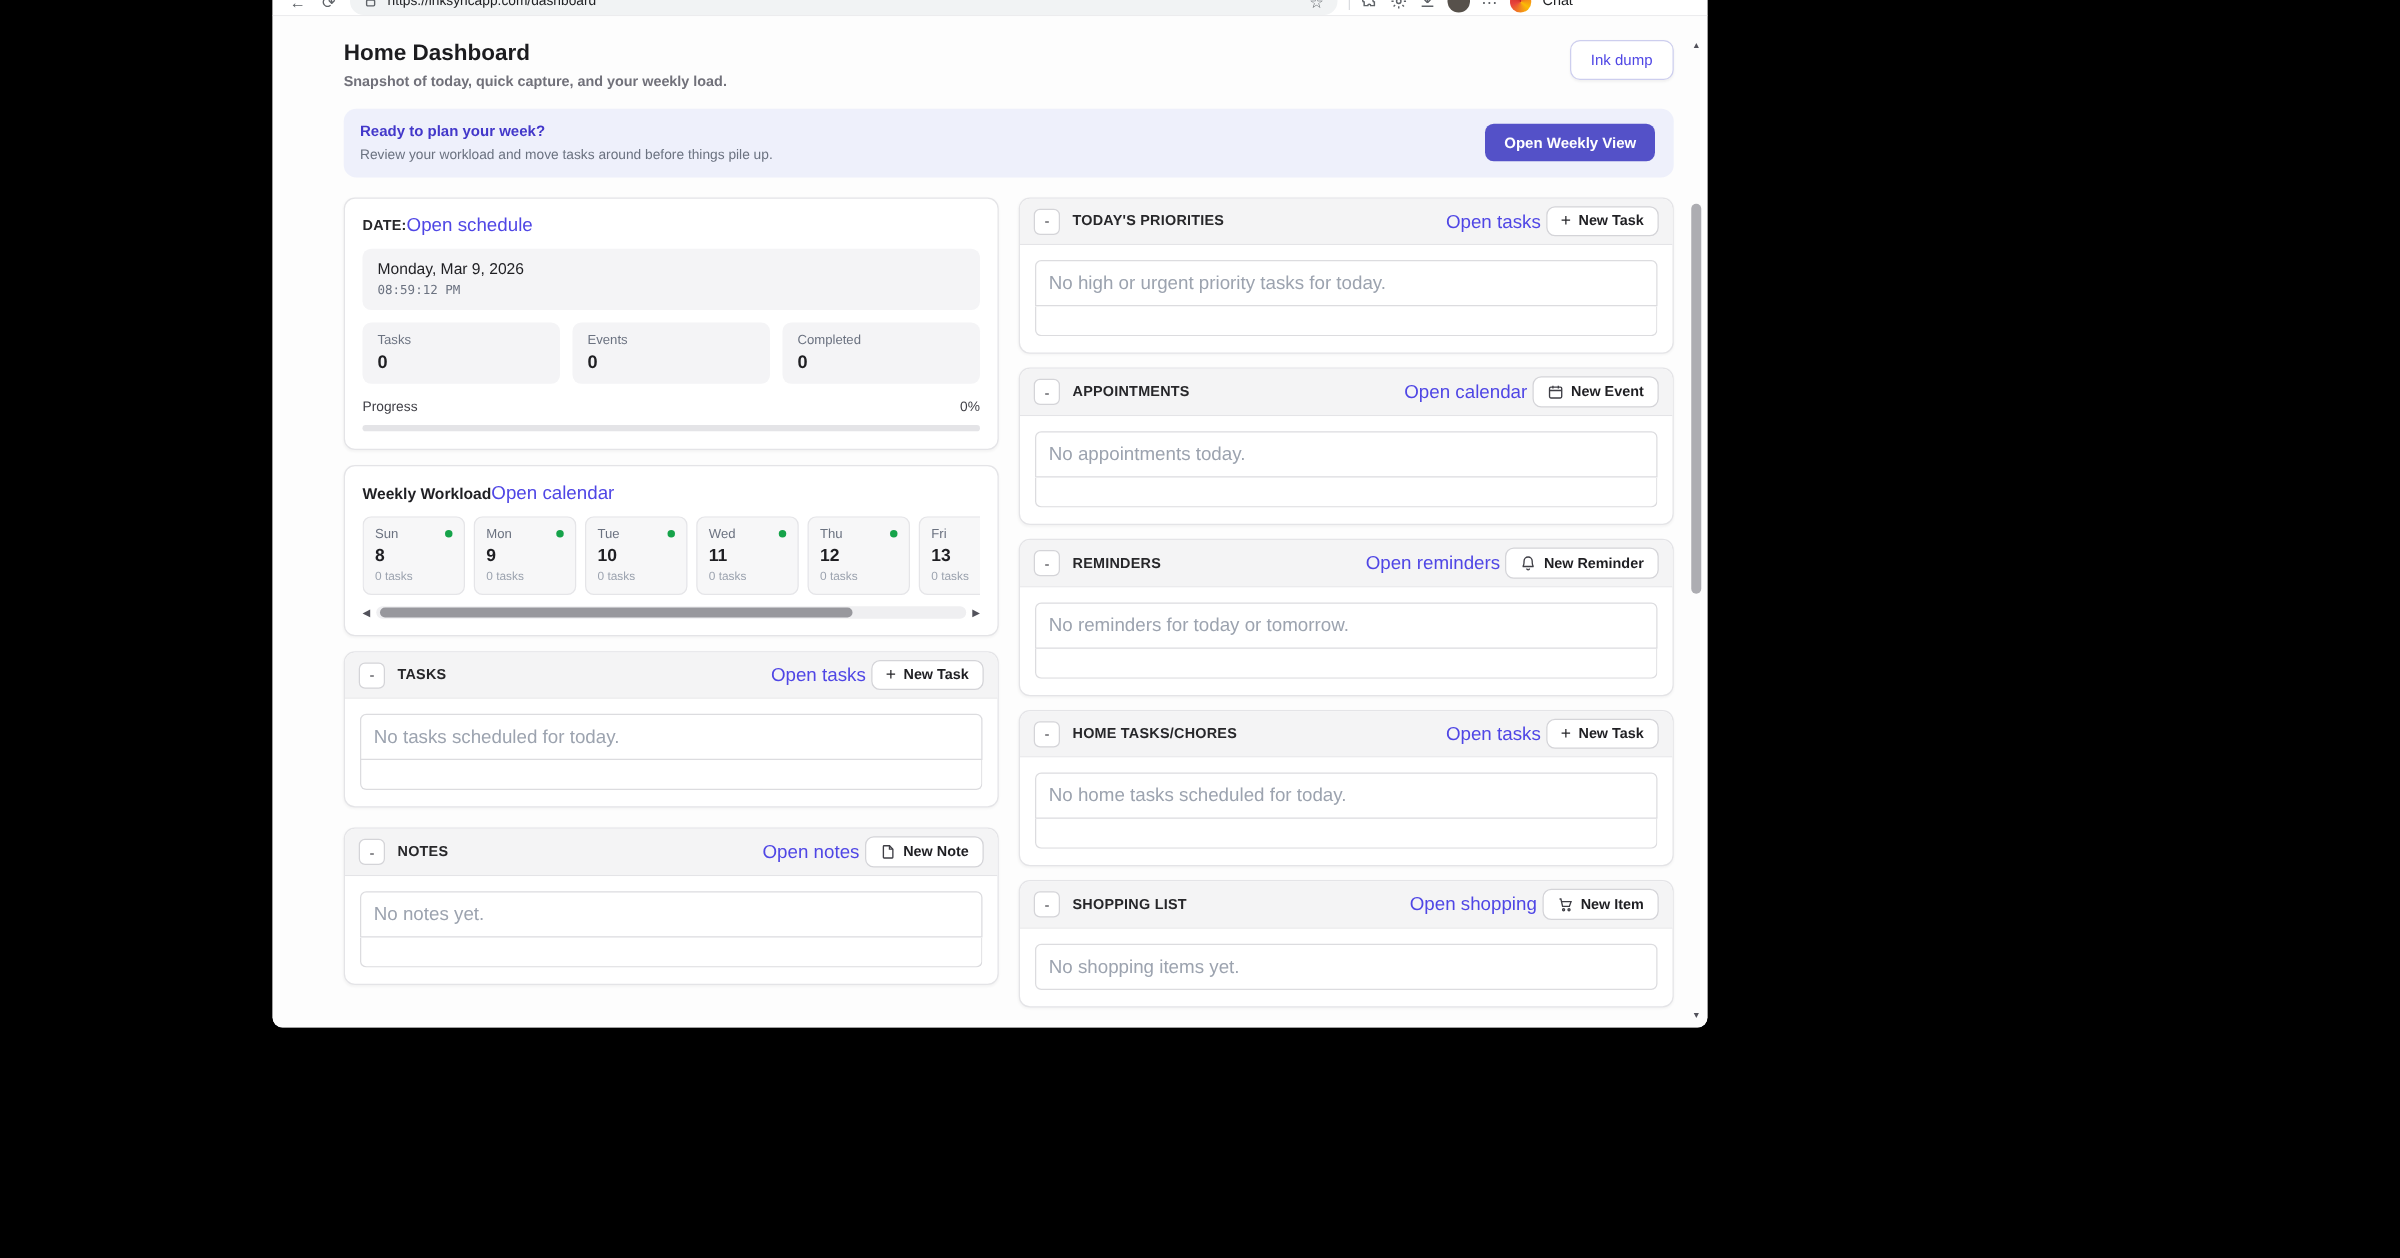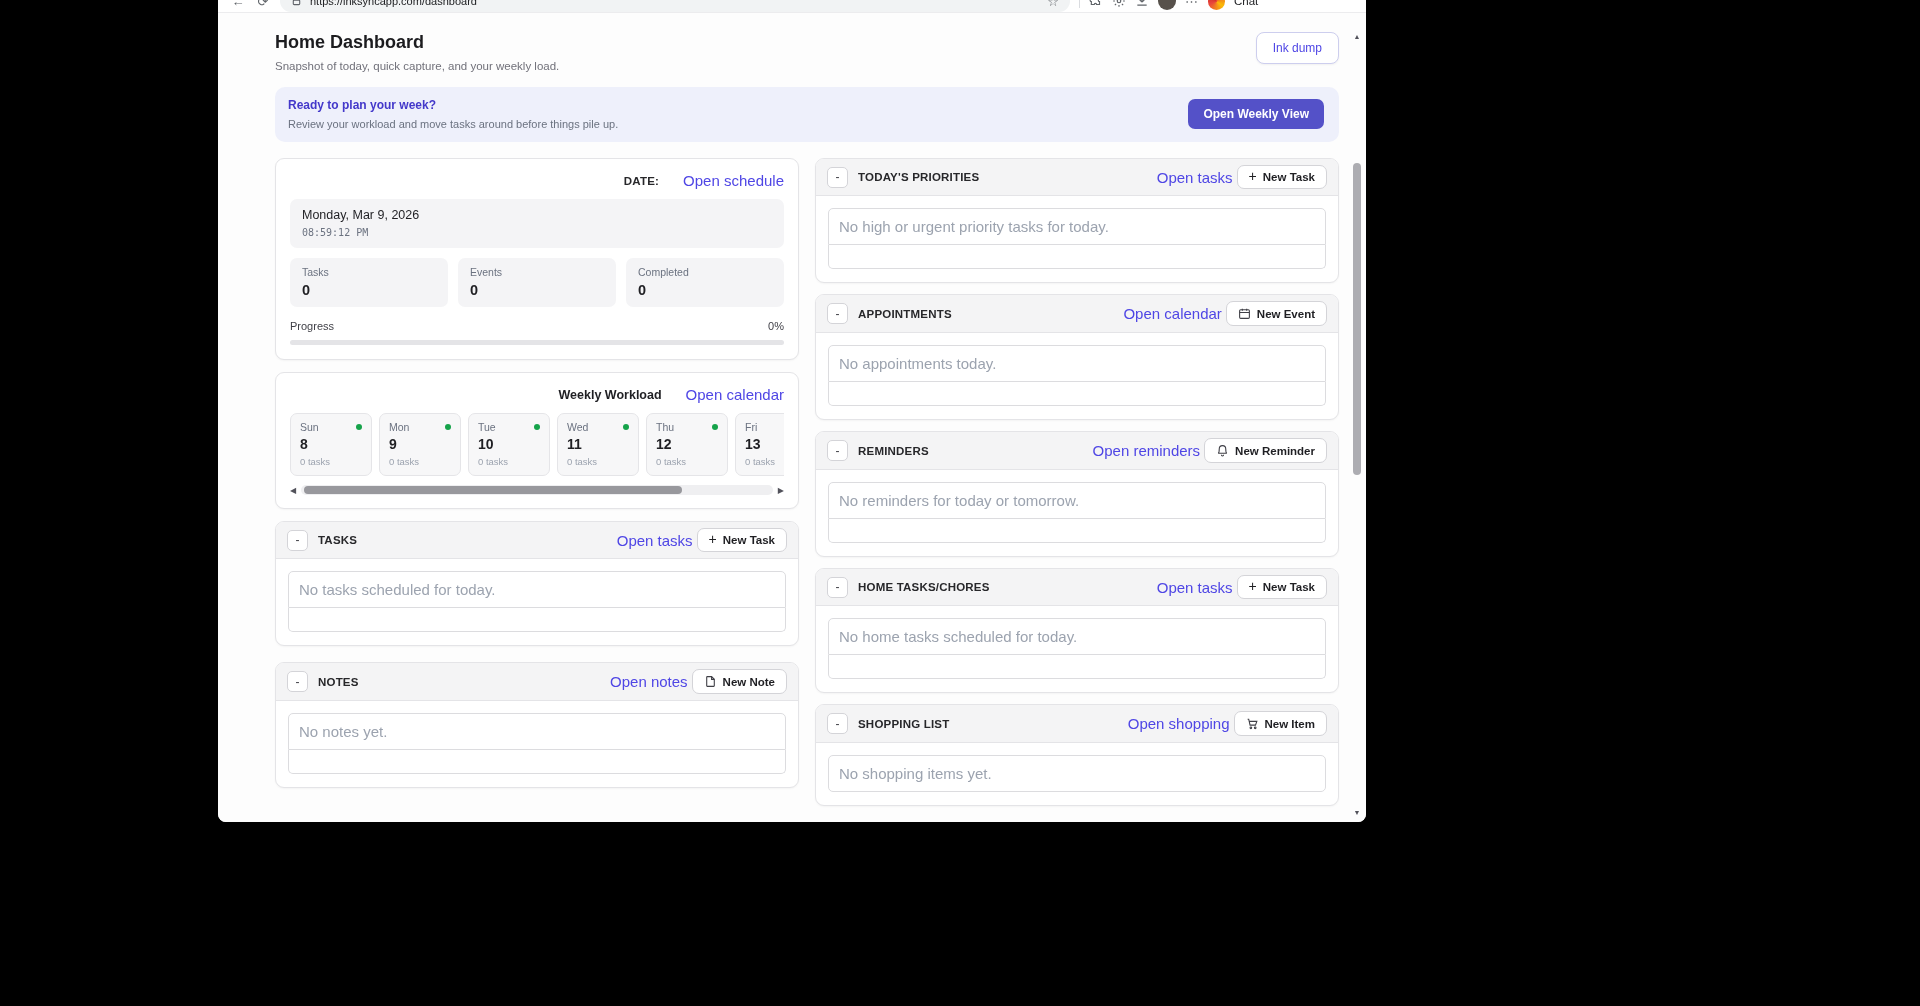--- a/index.html
+++ b/index.html
@@ -30,39 +30,39 @@
   .chat-logo { width:17px; height:17px; border-radius:50%; flex:0 0 auto;
     background:conic-gradient(#ea4335, #fbbc05 35%, #e8453c 70%, #c5221f); }
   .chat-label { font-size:11.5px; color:#202124; flex:0 0 auto; }
 
   
   .page { position:relative; height:809px; background:#fdfdfd; overflow:hidden; }
   .content { position:absolute; left:35px; top:0; width:1064px;margin-left:22px; }
 
   .page-header { display:flex; justify-content:space-between; align-items:flex-start; padding-top:19px; }
   .page-title { font-size:18px; font-weight:700; color:#1c1c1f; }
-  .page-sub { font-size:11.5px; color:#71717a; margin-top:7px; }
+  .page-sub { font-size:11.5px; color:#71717a; margin-top:7px;font-weight:bold; }
   .btn-outline-accent {
     border:1px solid #cdceee; background:#fff; color:#4f46e5; font-size:12px; font-weight:500;
     padding:8px 16px; border-radius:8px; box-shadow:0 1px 2px rgba(0,0,0,.05); cursor:pointer;
     font-family:inherit;
   }
 
   .banner { margin-top:15px; background:#eef0fb; border-radius:10px; padding:11px 13px 12px; display:flex; align-items:center; justify-content:space-between;gap:15px; }
   .banner-title { font-size:12px; font-weight:700; color:#4338ca; }
   .banner-sub { font-size:11px; color:#6b7280; margin-top:6px; }
   .btn-primary { background:#5451c8; color:#fff; font-size:12px; font-weight:700; border:none; border-radius:7px; padding:8px 15px; margin-right:2px; cursor:pointer; font-family:inherit; }
 
   .columns { display:flex; gap:16px; margin-top:16px; align-items:flex-start; }
   .col { width:524px; flex:0 0 524px; }
 
   .card { background:#fff; border:1px solid #e4e4e7; border-radius:9px; box-shadow:0 1px 2px rgba(16,16,20,.04); }
   .mt11 { margin-top:11px; } .mt12 { margin-top:12px; } .mt16 { margin-top:16px; }
 
-  .row-between { display:flex; justify-content:flex-end; align-items:center;gap:24px; }
+  .row-between { display:flex; justify-content:flex-start; align-items:center; }
   .link { font-size:15px; color:#4f46e5; text-decoration:none; cursor:pointer; }
 
   
   .date-card { padding:13px 14px 14px; }
   .date-label { font-size:11.5px; font-weight:700; color:#27272a; letter-spacing:.2px; }
   .date-box { margin-top:10px; background:#f4f4f6; border-radius:7px; padding:9px 12px 10px; }
   .date-main { font-size:12.5px; font-weight:400; color:#1f1f23; }
   .date-time { font-family:"DejaVu Sans Mono", monospace; font-size:10px; color:#6b7280; margin-top:5px; }
   .stats { display:flex; gap:10px; margin-top:10px; }
   .stat { flex:1; background:#f4f4f6; border-radius:7px; padding:8px 12px 9px; }

